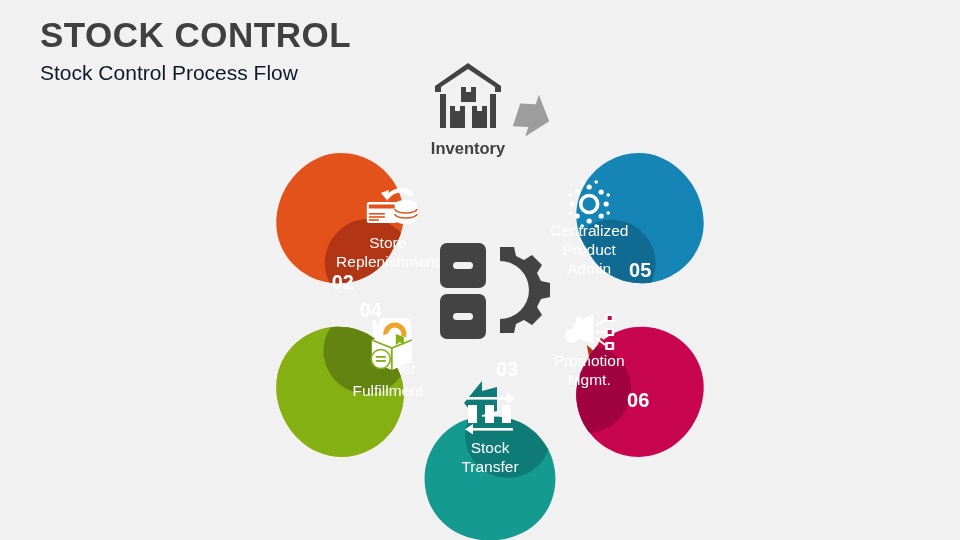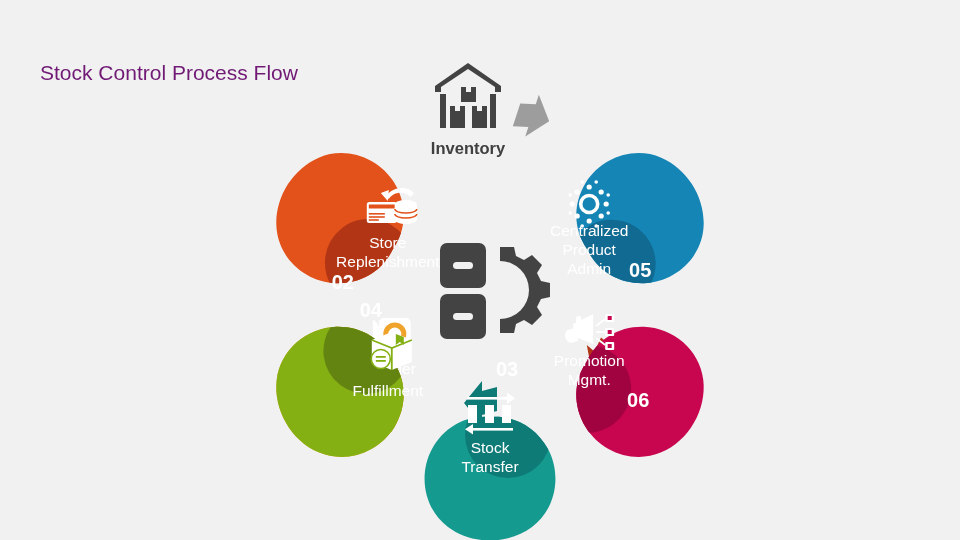--- a/index.html
+++ b/index.html
@@ -15,21 +15,21 @@
   
   .title{
     position:absolute;left:40px;top:16px;
     font-size:35px;font-weight:bold;letter-spacing:.5px;
     color:#404040;line-height:1.1;
     white-space:nowrap;
   }
   .subtitle{
     position:absolute;left:40px;top:60px;
     font-size:21px;font-weight:normal;
-    color:#701a75;line-height:1.2;
+    color:#0f172a;line-height:1.2;
     white-space:nowrap;
   }
 
   
   .diagram{position:absolute;left:220px;top:70px;width:540px;height:470px;}
   .diagram svg{display:block;width:540px;height:470px;overflow:visible;}
 
   .petal-label{
     fill:#ffffff;
     font-family:"Liberation Sans", sans-serif;
@@ -51,20 +51,21 @@
     text-anchor:middle;
     dominant-baseline:middle;
   }
   .petal-shape{stroke:none;}
 </style>
 </head>
 <body>
 
 <div id="stage">
 
+  <div class="title">STOCK CONTROL</div>
   <div class="subtitle">Stock Control Process Flow</div>
 
   <div class="diagram">
   <svg viewBox="0 0 540 470" xmlns="http://www.w3.org/2000/svg">
 
     <g>
       <path d="M297 38 L312 34 L312 24 L330 46 L312 68 L312 58 L297 62 Z" fill="#9d9d9d" transform="rotate(18 313 46)"></path>
     </g>
 
     <g>

